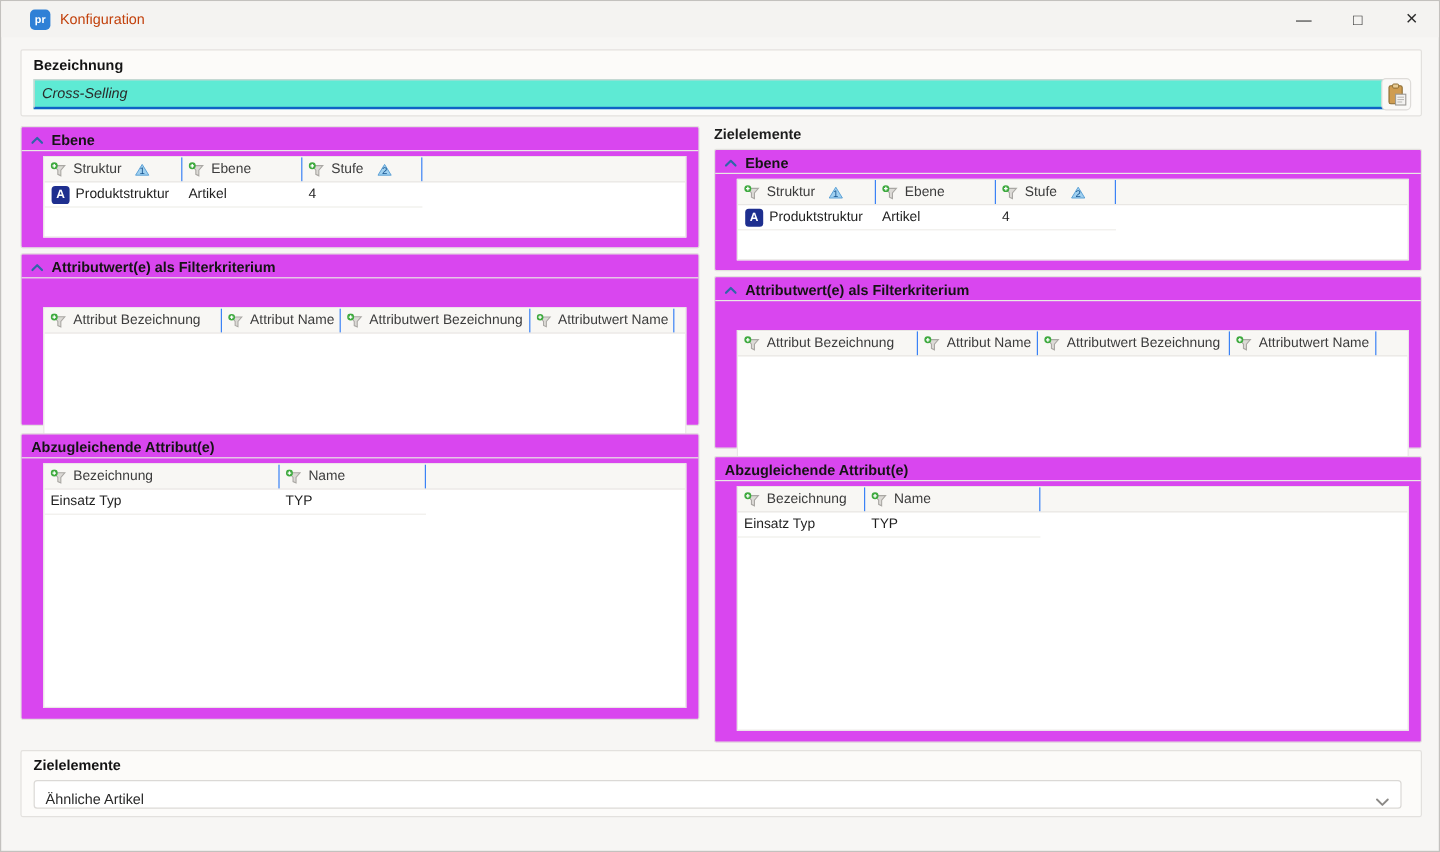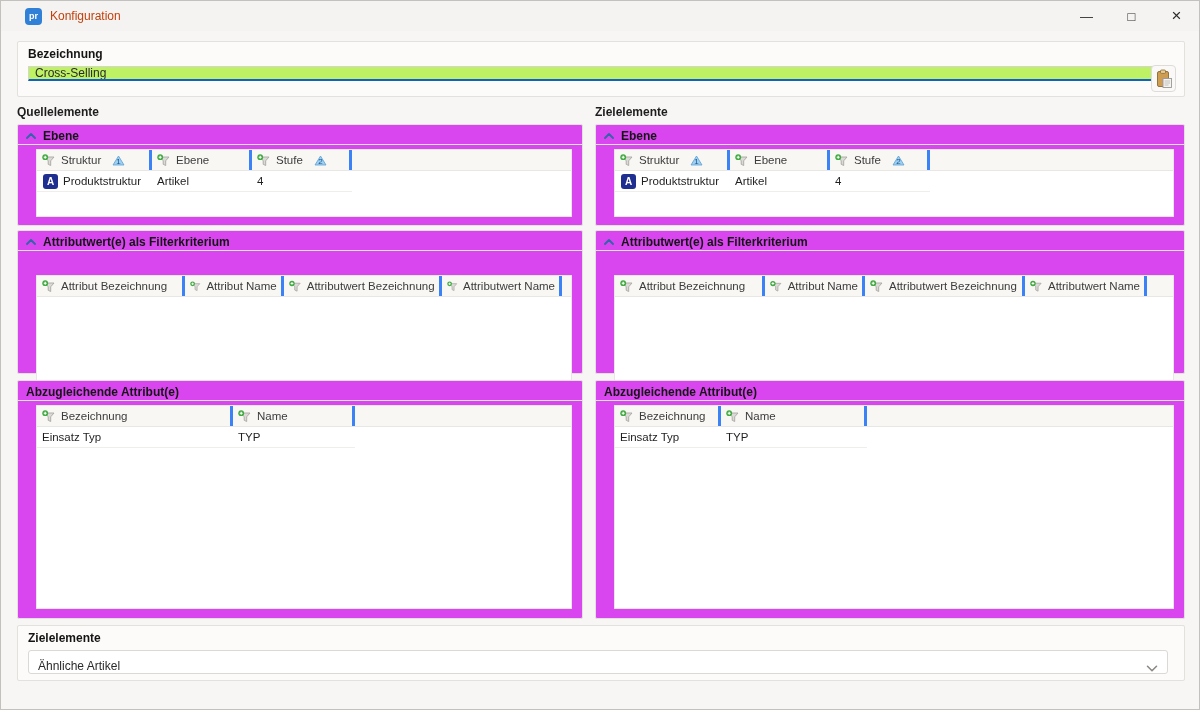--- a/index.html
+++ b/index.html
@@ -34,24 +34,24 @@
   }
   .win-btn.close { font-size:17px; }
   
   .groupbox {
     position:absolute; background:#fcfbf9;
     border:1px solid #e3e1de; border-radius:2px;
   }
   .group-label { font-weight:bold; font-size:12px; color:#141414; }
   #name-group { left:16px; top:40px; width:1168px; height:56px; padding:5px 10px; }
   #name-input {
-    position:absolute; left:10px; top:24px; width:1126px; height:15px;
+    position:absolute; left:10px; top:24px; width:1126px; height:25px;
     border:1px solid #d6d4d1; border-bottom:2px solid #0f62c5;
-    background:#bef264; padding:0 6px; font-family:"Liberation Sans",sans-serif;
-    font-size:12px; color:#2a2a2a; outline:none;
+    background:#5eead4; padding:0 6px; font-family:"Liberation Sans",sans-serif;
+    font-size:12px; color:#2a2a2a; outline:none;font-style:italic;
   }
   #paste-btn {
     position:absolute; right:8px; top:23px; width:25px; height:27px;
     background:#faf9f7; border:1px solid #dedcd9; border-radius:4px;
     display:flex; align-items:center; justify-content:center;
   }
   
   .panel { position:absolute; top:104px; }
   .panel-left  { left:16px;  width:566px; }
   .panel-right { left:594px; width:590px; }
@@ -77,21 +77,21 @@
   }
   .tbl-ebene  { height:68px; }
   .tbl-filter { height:116px;margin-top:24px; }
   .tbl-match  { height:204px; }
   .thead {
     display:flex; height:21px; background:#f8f7f4;
     border-bottom:1px solid #e9e7e4;
   }
   .th {
     display:flex; align-items:center; gap:5px;
-    padding:0 4px 0 5px; border-right:3px solid #3b82f6;
+    padding:0 4px 0 5px; border-right:1px solid #3b82f6;
     font-size:11.5px; color:#3c3c3c; white-space:nowrap; overflow:hidden;
   }
   .th-fill { flex:1; border-right:none; }
   .trow {
     display:inline-flex; height:21px;
     border-bottom:1px solid #efeeea;
   }
   .td {
     display:flex; align-items:center; gap:5px;
     padding:0 4px 0 5px; font-size:11.5px; color:#1f1f1f;
@@ -159,21 +159,20 @@
     <span class="group-label">Bezeichnung</span>
     <input id="name-input" type="text" value="Cross-Selling" style="">
     <div id="paste-btn">
       <svg width="18" height="20">
           <use href="#i-clipboard"></use>
         </svg>
     </div>
   </div>
 
   <div class="panel panel-left">
-    <div class="panel-title">Quellelemente</div>
 
     <div class="section-box box-ebene">
       <div class="section-header">
         <span class="chev">
             <svg width="10" height="8">
               <use href="#i-chevron-up"></use>
             </svg>
           </span>
         <span class="section-title">Ebene</span>
       </div>

